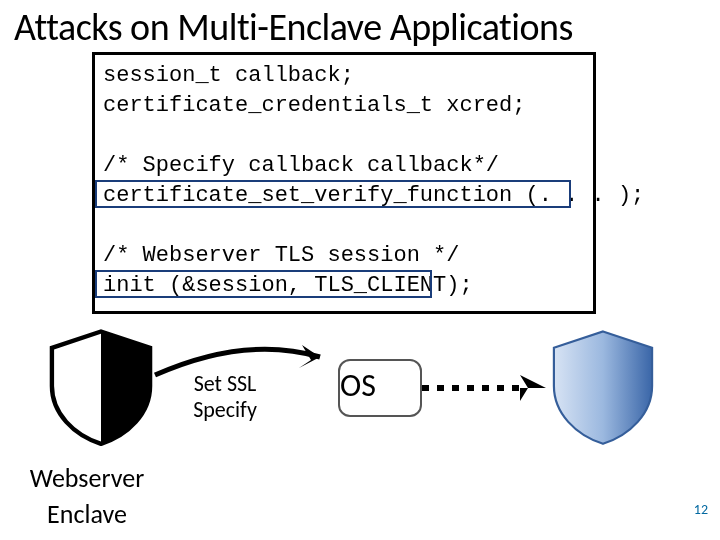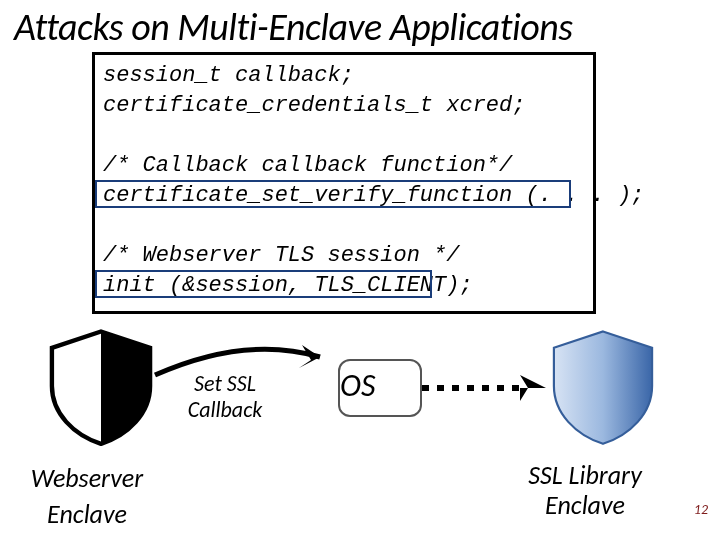--- a/index.html
+++ b/index.html
@@ -1,42 +1,42 @@
 <!DOCTYPE html>
 <html><head>
 <meta charset="utf-8">
 <style>
   html,body{margin:0;padding:0;width:720px;height:540px;font-family:Calibri,Arial,sans-serif;color:#000;background:#fff;}
-  .slide{position:relative;width:720px;height:540px;font-style:italic;}
+  .slide{position:relative;width:720px;height:540px;}
   .title{position:absolute;left:14px;top:4px;font-size:38px;font-weight:400;letter-spacing:-0.5px;}
   .codebox{position:absolute;left:92px;top:52px;width:482px;border:3px solid #000;background:#fff;padding:6px 8px 10px 8px;font-family:Consolas,"Courier New",monospace;font-size:22px;line-height:30px;white-space:pre;}
   .hl1{position:absolute;left:95px;top:180px;width:476px;height:28px;border:2px solid #1a3d7a;pointer-events:none;box-sizing:border-box;}
   .hl2{position:absolute;left:95px;top:270px;width:337px;height:28px;border:2px solid #1a3d7a;pointer-events:none;box-sizing:border-box;}
   .ssl-lib-note{position:absolute;left:584px;top:181px;font-size:24px;}
   .set-cb{position:absolute;left:170px;top:371px;width:110px;font-size:22px;line-height:26px;text-align:center;}
   .os{position:absolute;left:338px;top:359px;width:80px;height:54px;border:2px solid #555;border-radius:12px;font-size:32px;line-height:50px;background:#fff;font-weight:400;}
   .webserver-label{position:absolute;left:12px;top:460px;width:150px;font-size:26px;line-height:36px;text-align:center;}
   .ssllib-label{position:absolute;left:500px;top:460px;width:170px;font-size:26px;line-height:30px;text-align:center;}
-  .pagenum{position:absolute;right:12px;bottom:22px;font-size:14px;color:#7f1d1d;}
+  .pagenum{position:absolute;right:12px;bottom:22px;font-size:14px;color:#0369a1;}
   .shield{position:absolute;width:110px;height:120px;}
   .shield svg{width:100%;height:100%;}
   .arrow{position:absolute;}
   .arrow svg{width:100%;height:100%;}
 </style>
 </head>
 <body>
 
 <div class="slide">
 
   <div class="title">Attacks on Multi-Enclave Applications</div>
 
   <div class="codebox"><span>session_t callback;</span>
 <span>certificate_credentials_t xcred;</span>
 <span></span>
-<span>/* Callback callback function*/</span>
+<span>/* Specify callback callback*/</span>
 <span>certificate_set_verify_function (. . . );</span>
 <span></span>
 <span>/* Webserver TLS session */</span>
 <span>init (&amp;session, TLS_CLIENT);</span></div>
 
   <div class="hl1"></div>
   <div class="hl2"></div>
 
 
   <div class="shield" style="left:46px;top:326px;">
@@ -52,35 +52,34 @@
         <linearGradient id="g" x1="0" x2="1" y1="0" y2="0">
           <stop offset="0%" stop-color="#d7e3f4"></stop>
           <stop offset="50%" stop-color="#9bb8df"></stop>
           <stop offset="100%" stop-color="#3a66a8"></stop>
         </linearGradient>
       </defs>
       <path d="M50 5 L95 20 L95 55 C95 80 75 100 50 108 C25 100 5 80 5 55 L5 20 Z" fill="url(#g)" stroke="#355e9a" stroke-width="2"></path>
     </svg>
   </div>
 
-  <div class="set-cb">Set SSL Callback</div>
+  <div class="set-cb">Set SSL Specify</div>
 
   <div class="os">OS</div>
 
   <div class="arrow" style="left:150px;top:335px;width:190px;height:50px;">
     <svg viewBox="0 0 190 50">
       <path d="M5 40 Q95 0 170 22" fill="none" stroke="#000" stroke-width="5"></path>
       <path d="M170 22 L152 10 L161 25 L149 33 Z" fill="#000"></path>
     </svg>
   </div>
 
   <div class="arrow" style="left:420px;top:373px;width:130px;height:30px;">
     <svg viewBox="0 0 130 30">
       <line x1="2" y1="15" x2="100" y2="15" stroke="#000" stroke-width="6" stroke-dasharray="7 8"></line>
       <path d="M100 15 L126 15 L100 2 L108 15 L100 28 Z" fill="#000"></path>
     </svg>
   </div>
 
   <div class="webserver-label">Webserver Enclave</div>
-  <div class="ssllib-label">SSL Library Enclave</div>
 
   <div class="pagenum">12</div>
 </div>
 
 </body></html>

